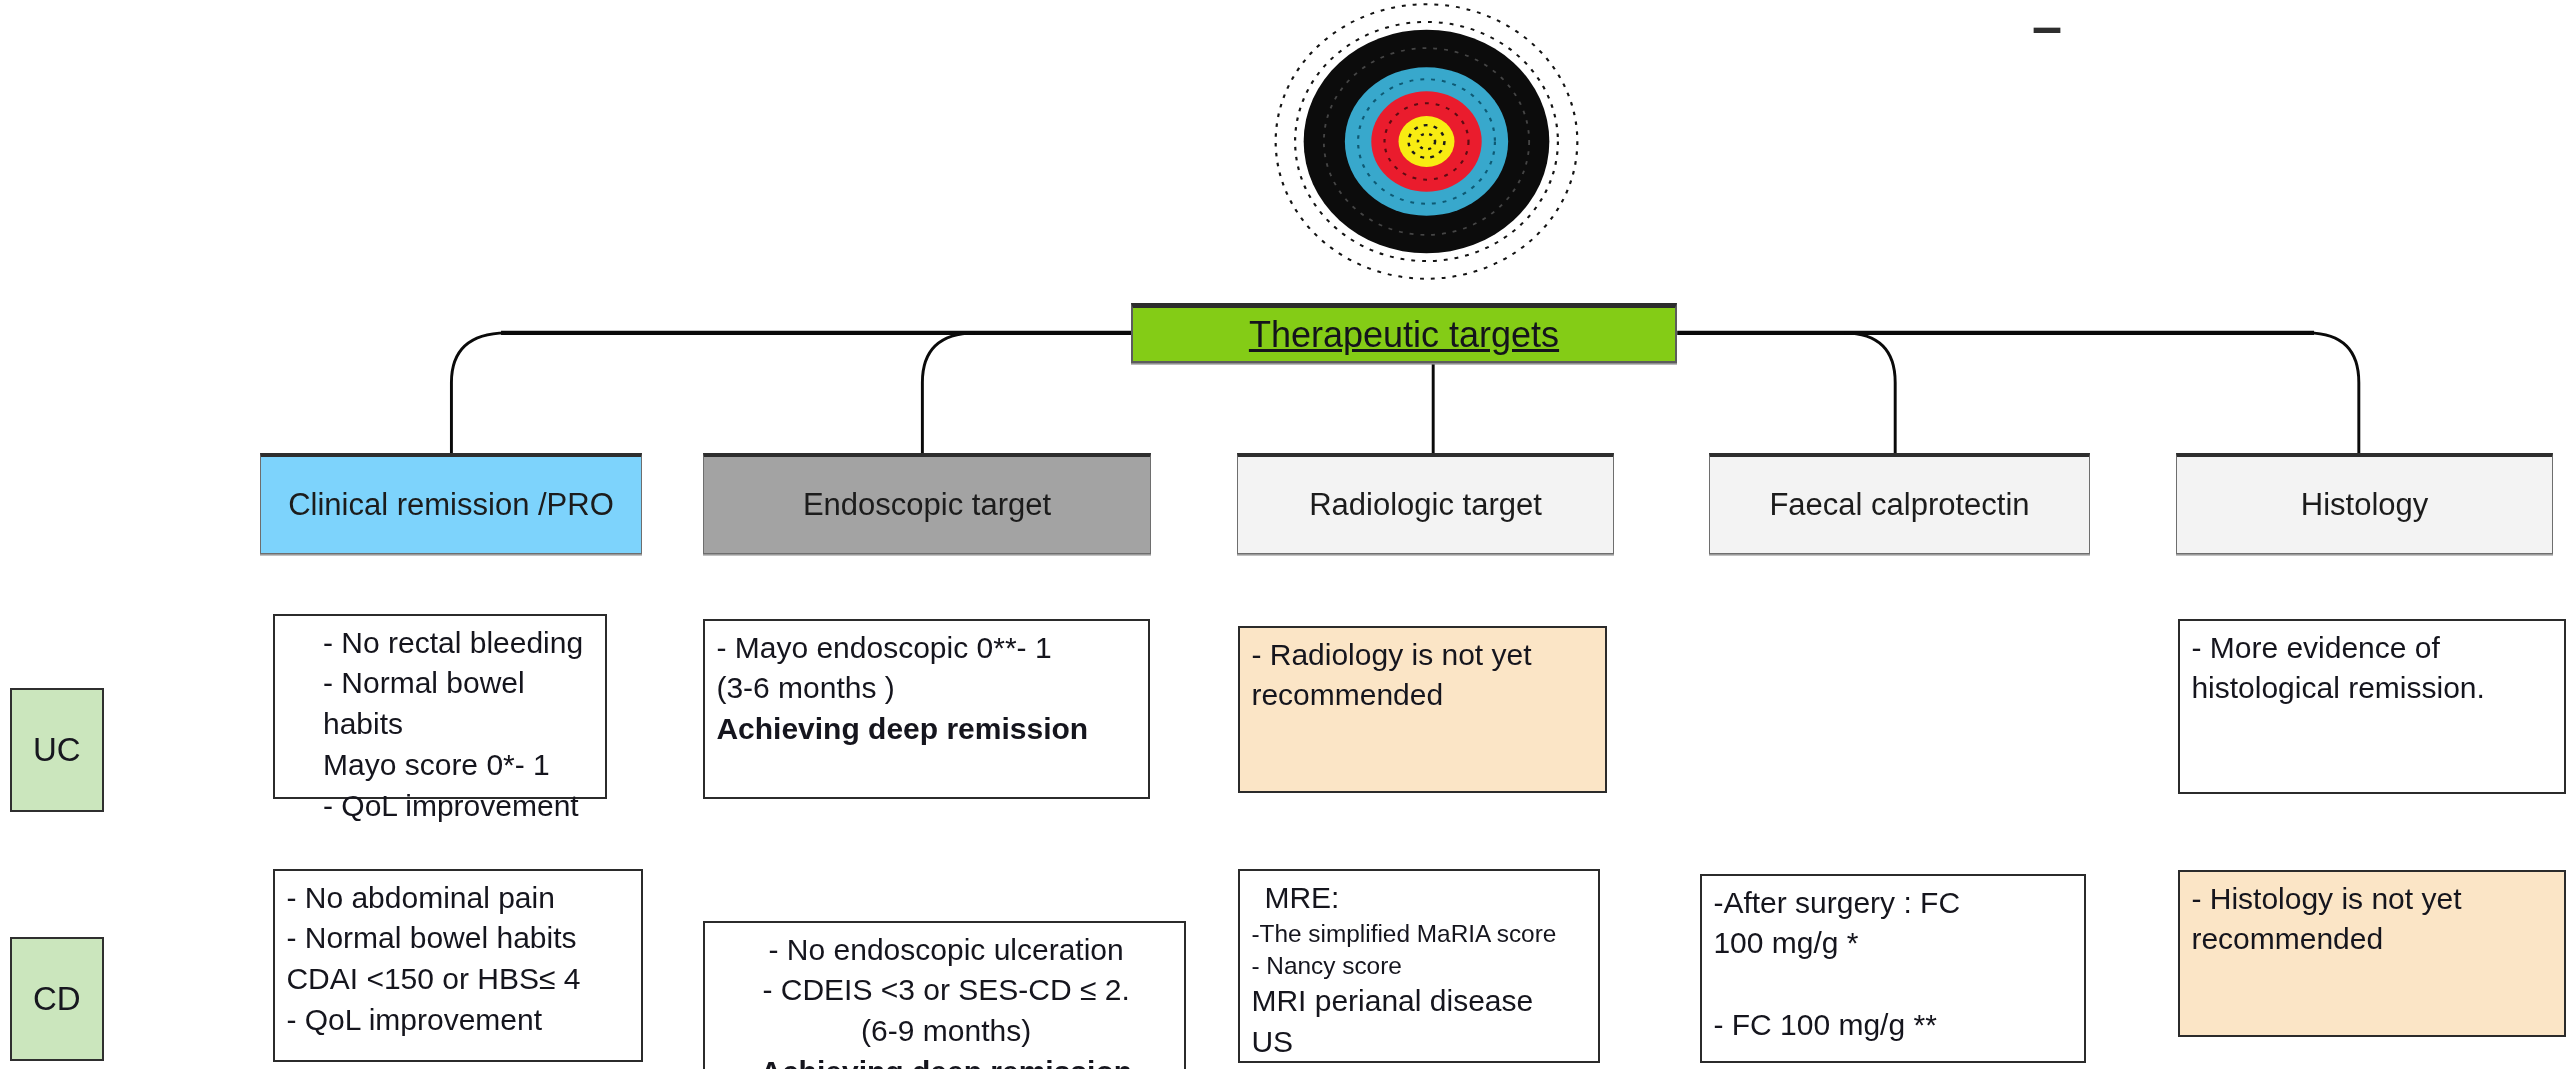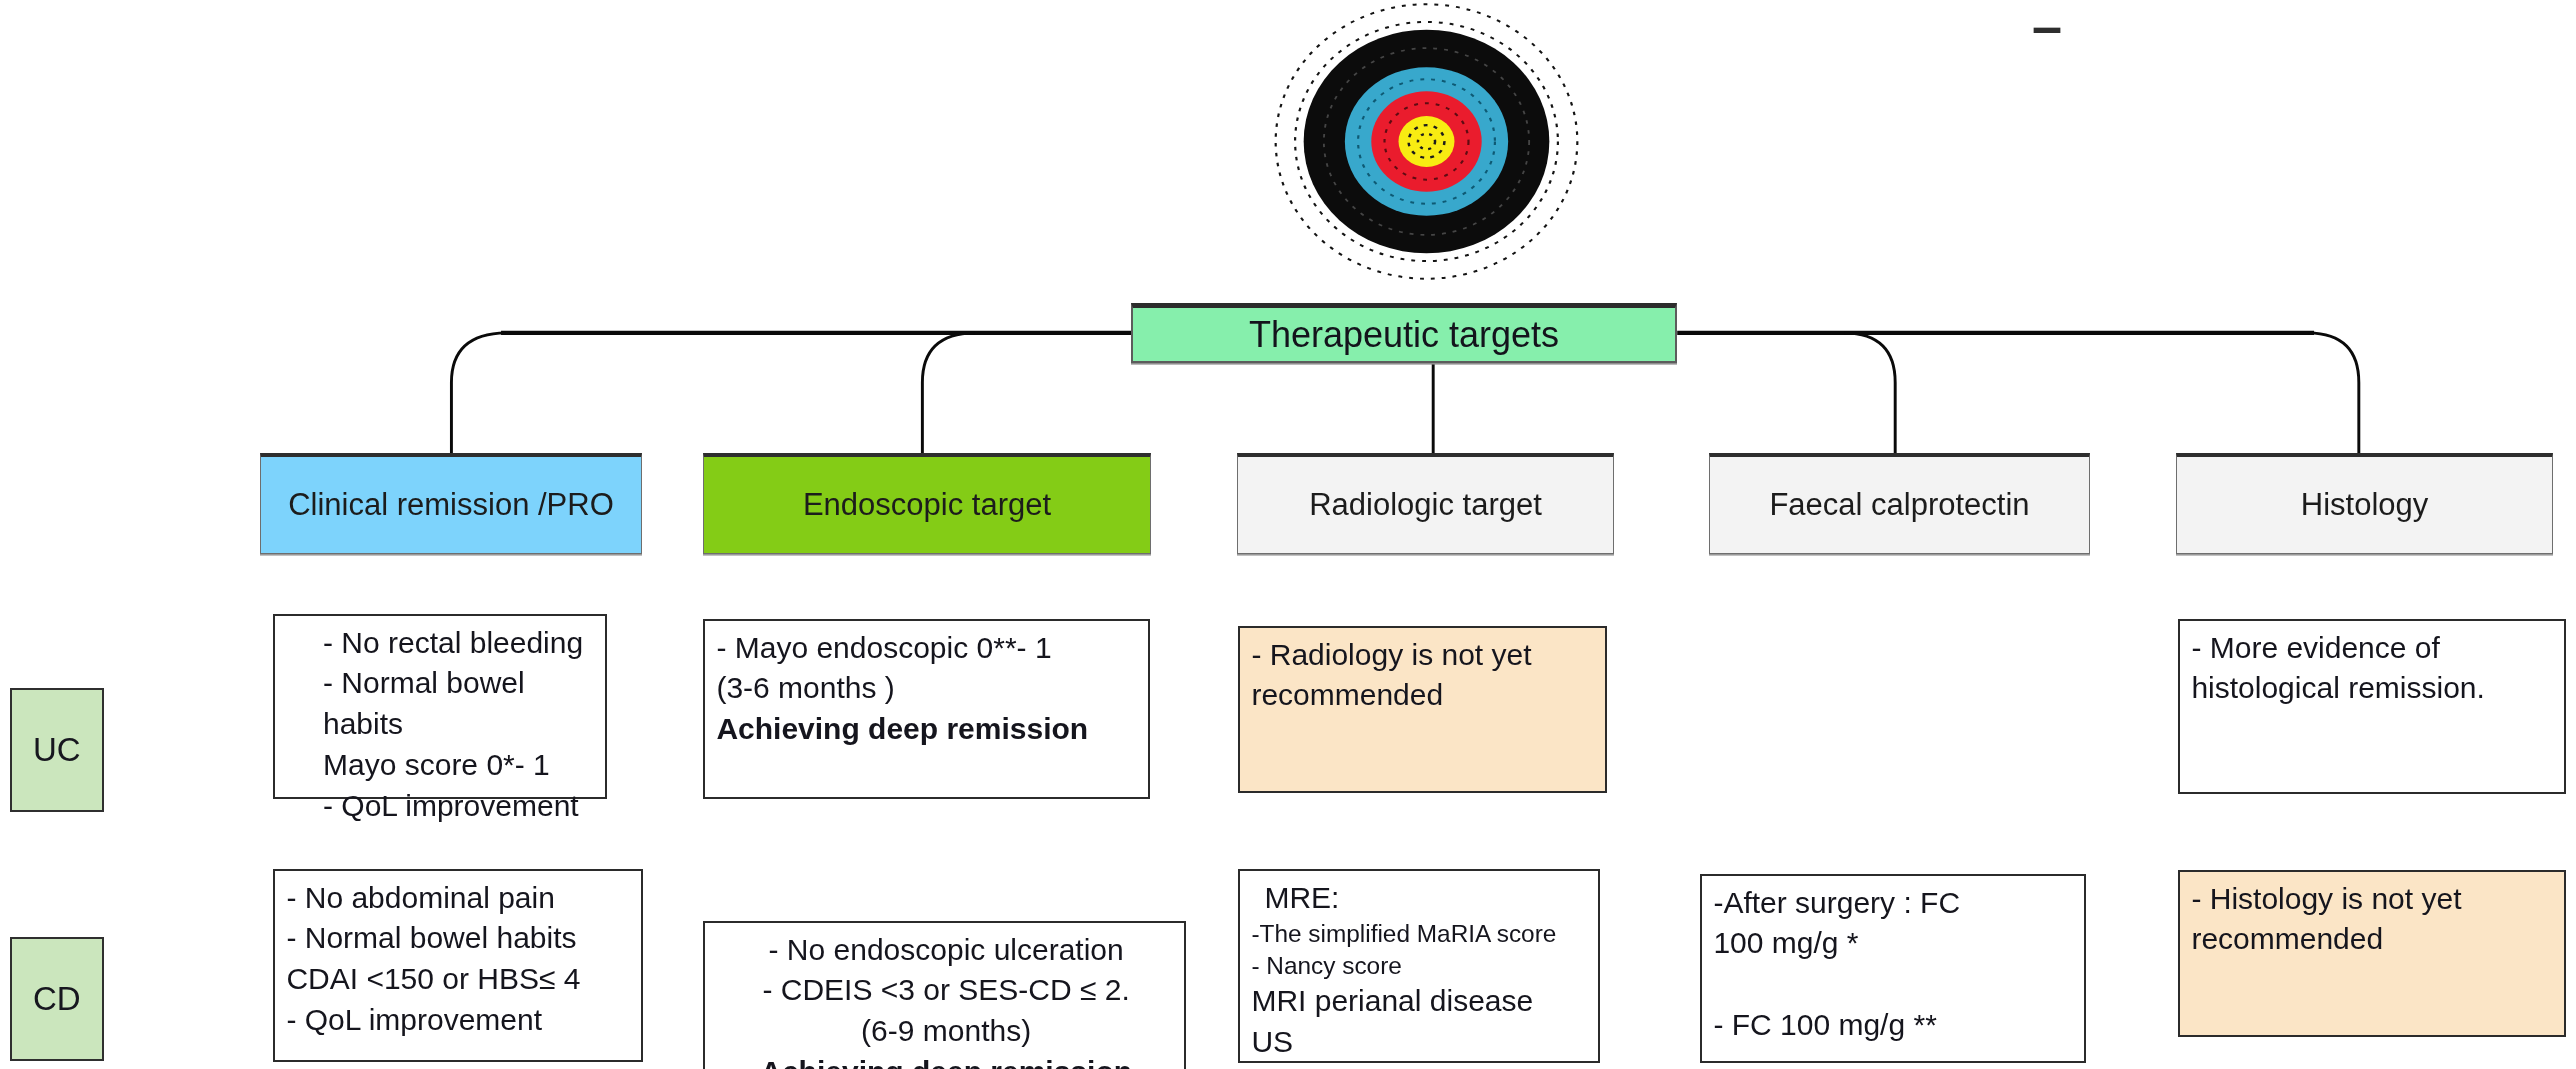--- a/index.html
+++ b/index.html
@@ -74,28 +74,28 @@
   <svg class="connectors" width="2576" height="1070" viewBox="0 0 3167 1315">
     <path d="M 1393 409 H 616" stroke="#0a0a0a" stroke-width="5.5" fill="none"></path>
     <path d="M 2062 409 H 2845" stroke="#0a0a0a" stroke-width="5.5" fill="none"></path>
     <path d="M 622 409 Q 555 410 555 470 L 555 557" stroke="#0a0a0a" stroke-width="3.6" fill="none"></path>
     <path d="M 1198 409 Q 1134 410 1134 470 L 1134 557" stroke="#0a0a0a" stroke-width="3.6" fill="none"></path>
     <path d="M 2838 409 Q 2900 410 2900 470 L 2900 557" stroke="#0a0a0a" stroke-width="3.6" fill="none"></path>
     <path d="M 2268 409 Q 2330 410 2330 470 L 2330 557" stroke="#0a0a0a" stroke-width="3.6" fill="none"></path>
     <path d="M 1762 444 L 1762 557" stroke="#0a0a0a" stroke-width="3.6" fill="none"></path>
   </svg>
 
-  <div class="box title-box" style="background: #86efac;">
+  <div class="box title-box" style="background: #84cc16; text-decoration: underline;">
     <span>Therapeutic targets</span>
   </div>
 
   <div class="box header h1" style="background: #7dd3fc;">
     <span>Clinical remission /PRO</span>
   </div>
-  <div class="box header h2" style="background: #84cc16; align-items: center;">
+  <div class="box header h2" style="background: #a3a3a3; align-items: center;">
     <span>Endoscopic target</span>
   </div>
   <div class="box header h3" style="background: rgb(243, 243, 243);">
     <span>Radiologic target</span>
   </div>
   <div class="box header h4" style="background: rgb(243, 243, 243);">
     <span>Faecal calprotectin</span>
   </div>
   <div class="box header h5" style="background: rgb(243, 243, 243);">
     <span>Histology</span>

